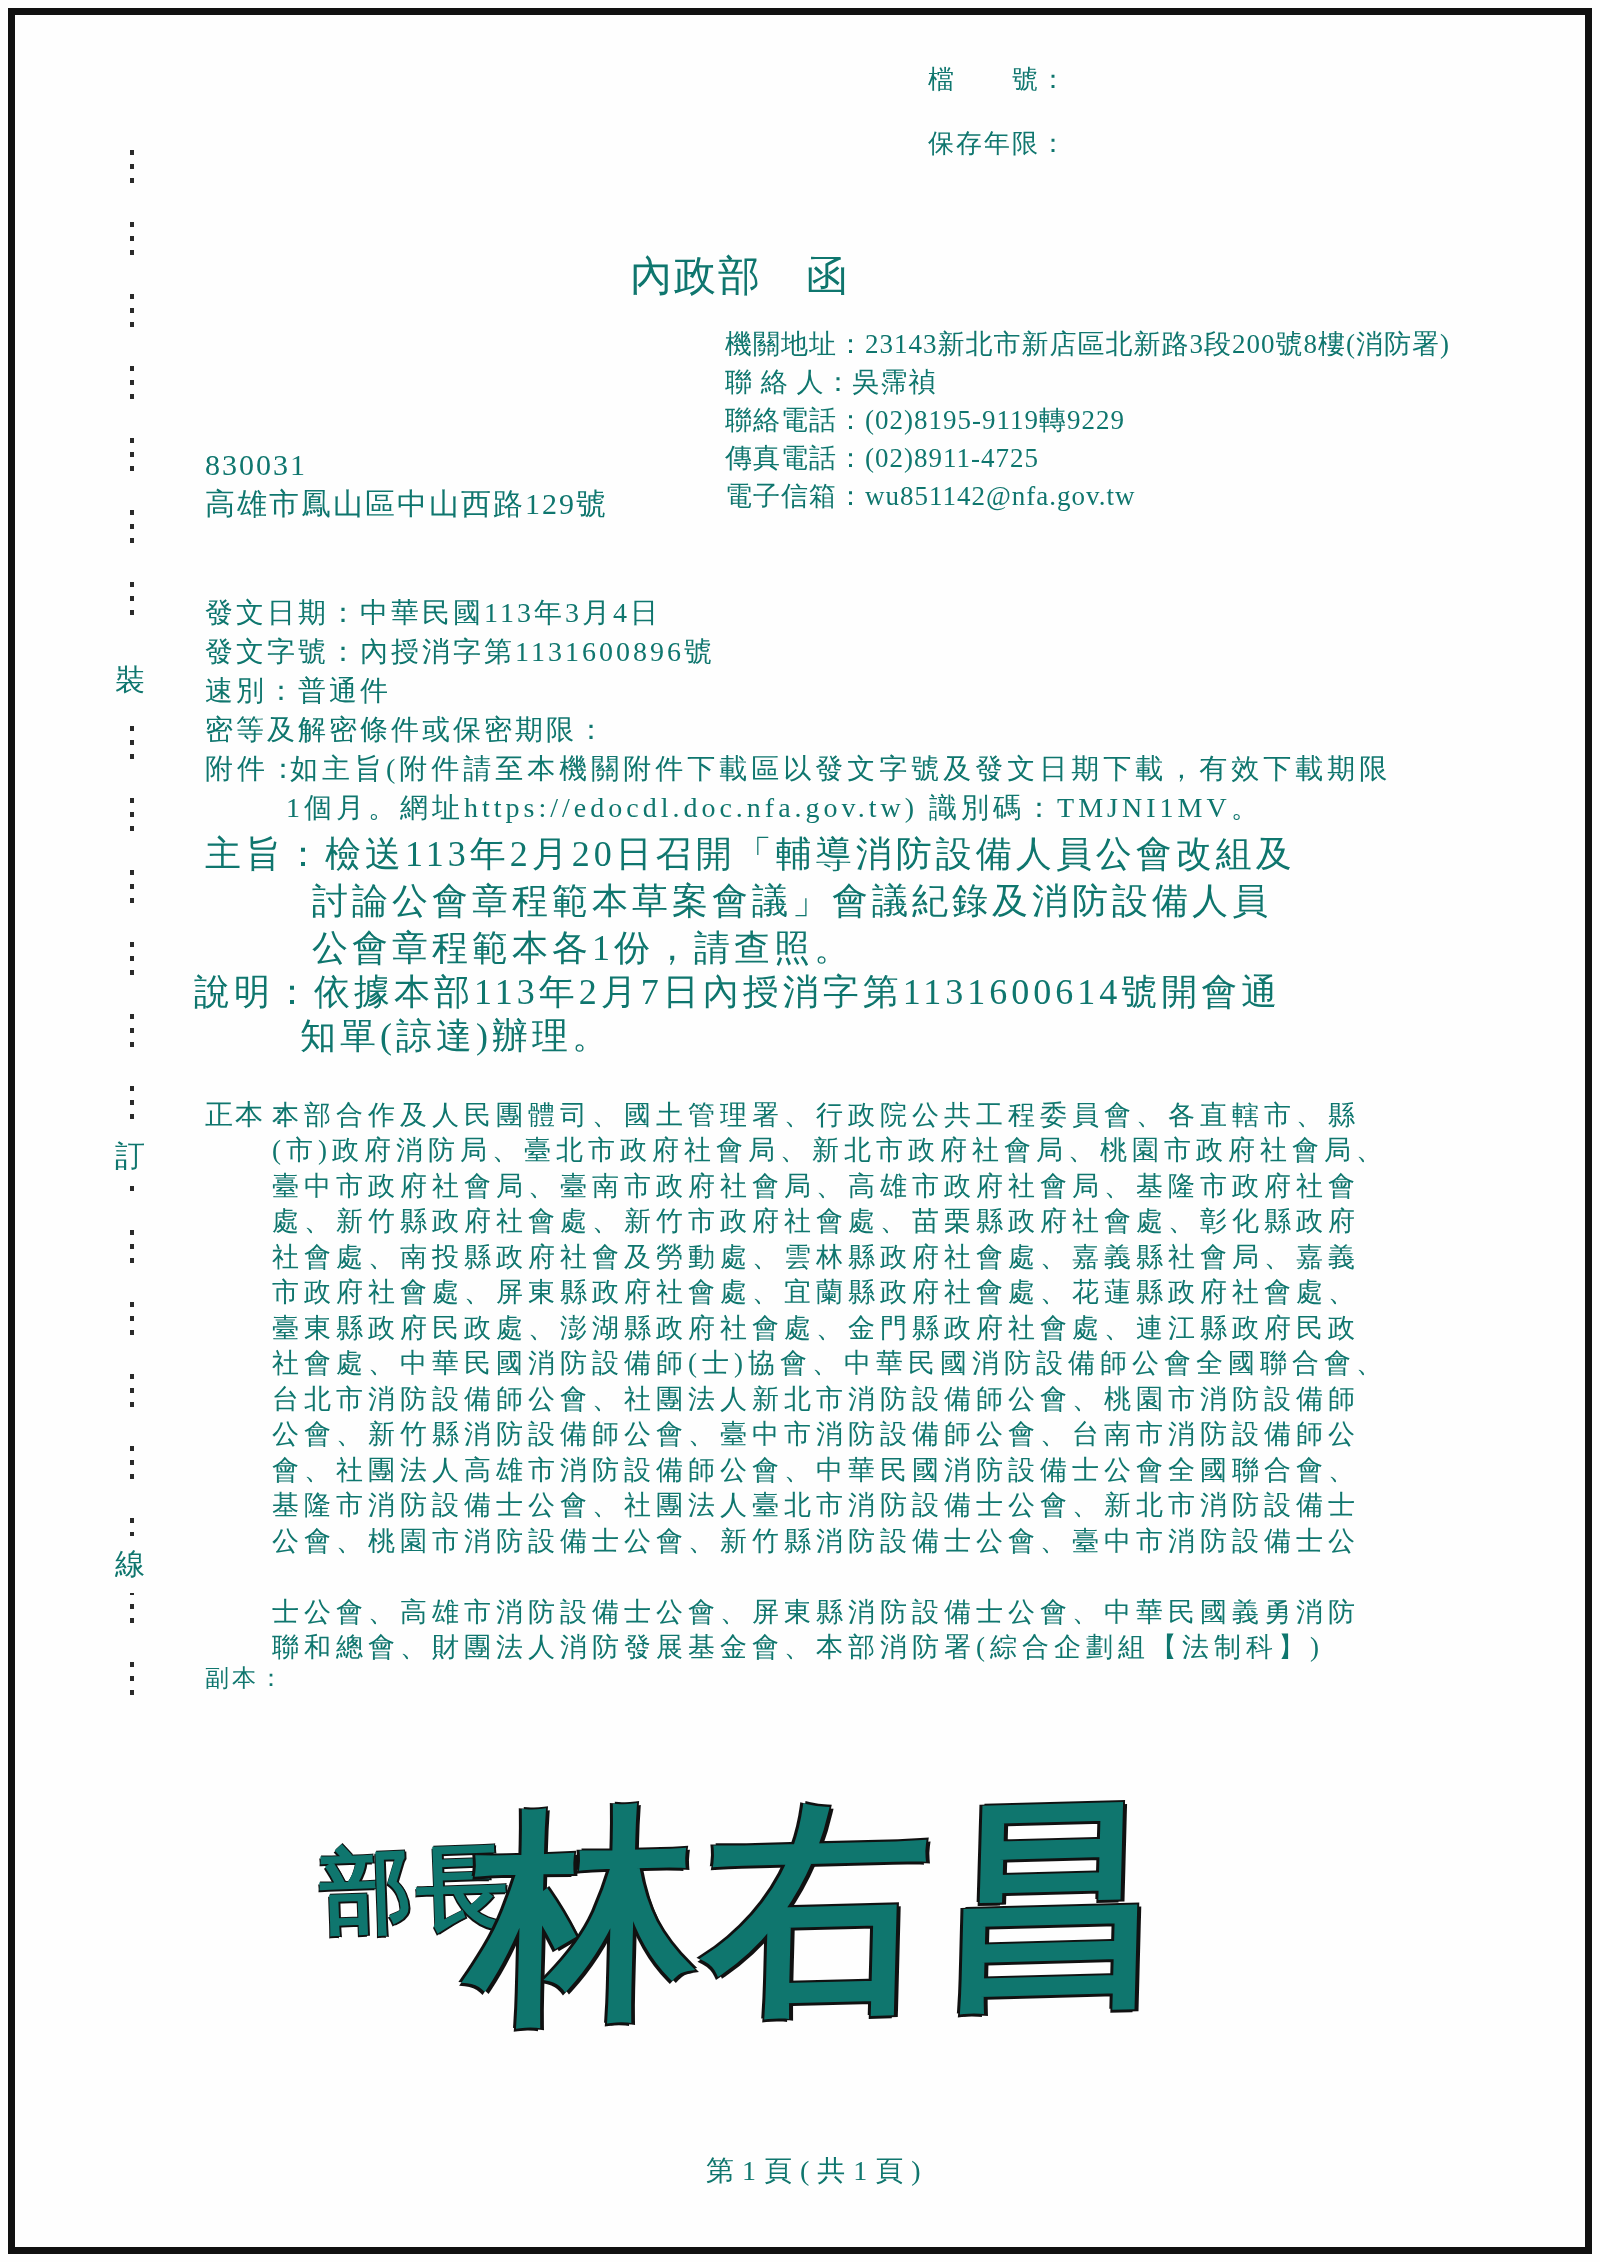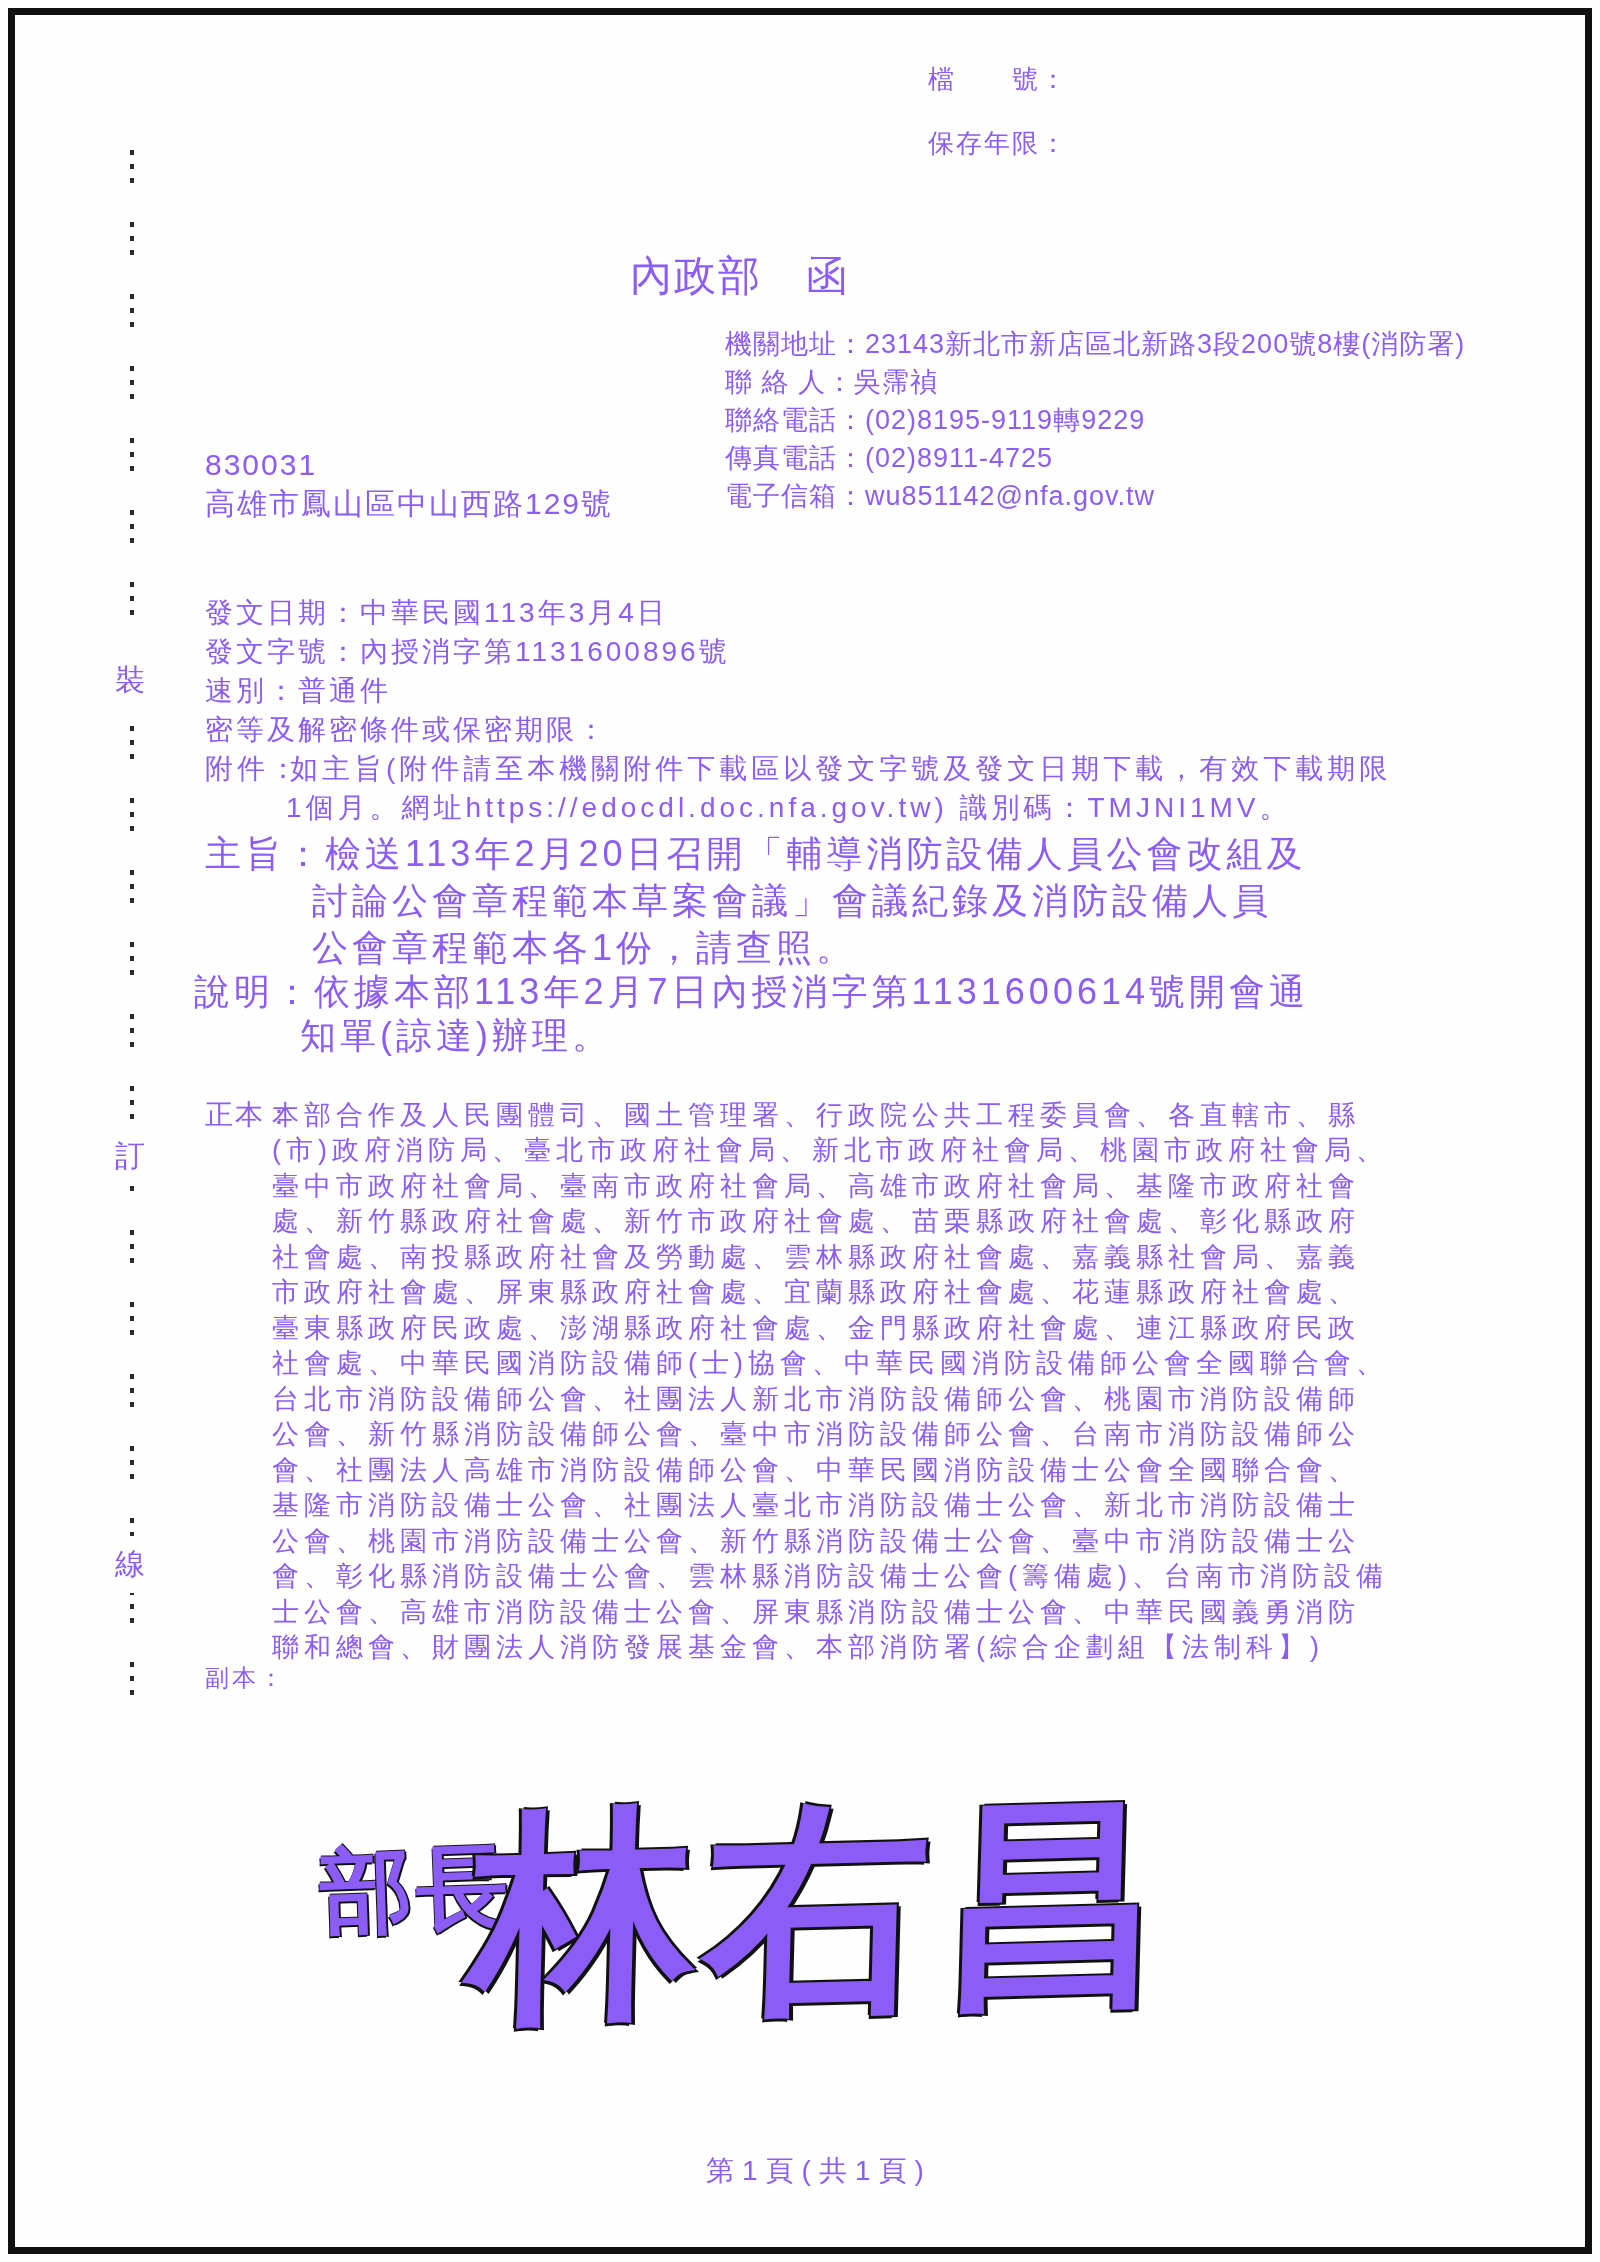--- a/index.html
+++ b/index.html
@@ -1,21 +1,21 @@
 <!DOCTYPE html>
 <html><head>
 <meta charset="utf-8">
 <style>
   html,body{margin:0;padding:0;background:#e8e8e8;}
   .page{
     position:relative;
     width:1600px;height:2262px;
     background:#fefefe;
-    color:#8b5cf6;
-    font-family:Liberation Sans, sans-serif;
+    color:#0f766e;
+    font-family:Liberation Serif, serif;
     overflow:hidden;
   }
   .frame{
     position:absolute;inset:8px;
     border:7px solid #111;
     pointer-events:none;
   }
   .abs{position:absolute;white-space:nowrap;}
 
   .file-label{font-size:26px;letter-spacing:2px;}
@@ -109,21 +109,20 @@
   <div class="abs copies-line" style="left:272px;top:1203px;">處、新竹縣政府社會處、新竹市政府社會處、苗栗縣政府社會處、彰化縣政府</div>
   <div class="abs copies-line" style="left:272px;top:1239px;">社會處、南投縣政府社會及勞動處、雲林縣政府社會處、嘉義縣社會局、嘉義</div>
   <div class="abs copies-line" style="left:272px;top:1274px;">市政府社會處、屏東縣政府社會處、宜蘭縣政府社會處、花蓮縣政府社會處、</div>
   <div class="abs copies-line" style="left:272px;top:1310px;">臺東縣政府民政處、澎湖縣政府社會處、金門縣政府社會處、連江縣政府民政</div>
   <div class="abs copies-line" style="left:272px;top:1345px;">社會處、中華民國消防設備師(士)協會、中華民國消防設備師公會全國聯合會、</div>
   <div class="abs copies-line" style="left:272px;top:1381px;">台北市消防設備師公會、社團法人新北市消防設備師公會、桃園市消防設備師</div>
   <div class="abs copies-line" style="left:272px;top:1416px;">公會、新竹縣消防設備師公會、臺中市消防設備師公會、台南市消防設備師公</div>
   <div class="abs copies-line" style="left:272px;top:1452px;text-align:center;">會、社團法人高雄市消防設備師公會、中華民國消防設備士公會全國聯合會、</div>
   <div class="abs copies-line" style="left:272px;top:1487px;">基隆市消防設備士公會、社團法人臺北市消防設備士公會、新北市消防設備士</div>
   <div class="abs copies-line" style="left:272px;top:1523px;">公會、桃園市消防設備士公會、新竹縣消防設備士公會、臺中市消防設備士公</div>
-  <div class="abs copies-line" style="left:272px;top:1558px;">會、彰化縣消防設備士公會、雲林縣消防設備士公會(籌備處)、台南市消防設備</div>
   <div class="abs copies-line" style="left:272px;top:1629px;">聯和總會、財團法人消防發展基金會、本部消防署(綜合企劃組【法制科】)</div>
   <div class="abs copies-line" style="left:272px;top:1594px;">士公會、高雄市消防設備士公會、屏東縣消防設備士公會、中華民國義勇消防</div>
 
   <div class="abs cc-label" style="left:205px;top:1662px;">副本：</div>
 
   <div class="abs sig-title" style="left:320px;top:1828px;">部長</div>
   <div class="abs sig-name" style="left:470px;top:1760px;">林右昌</div>
 
   <div class="abs footer" style="left:706px;top:2152px;">第1頁(共1頁)</div>
 

